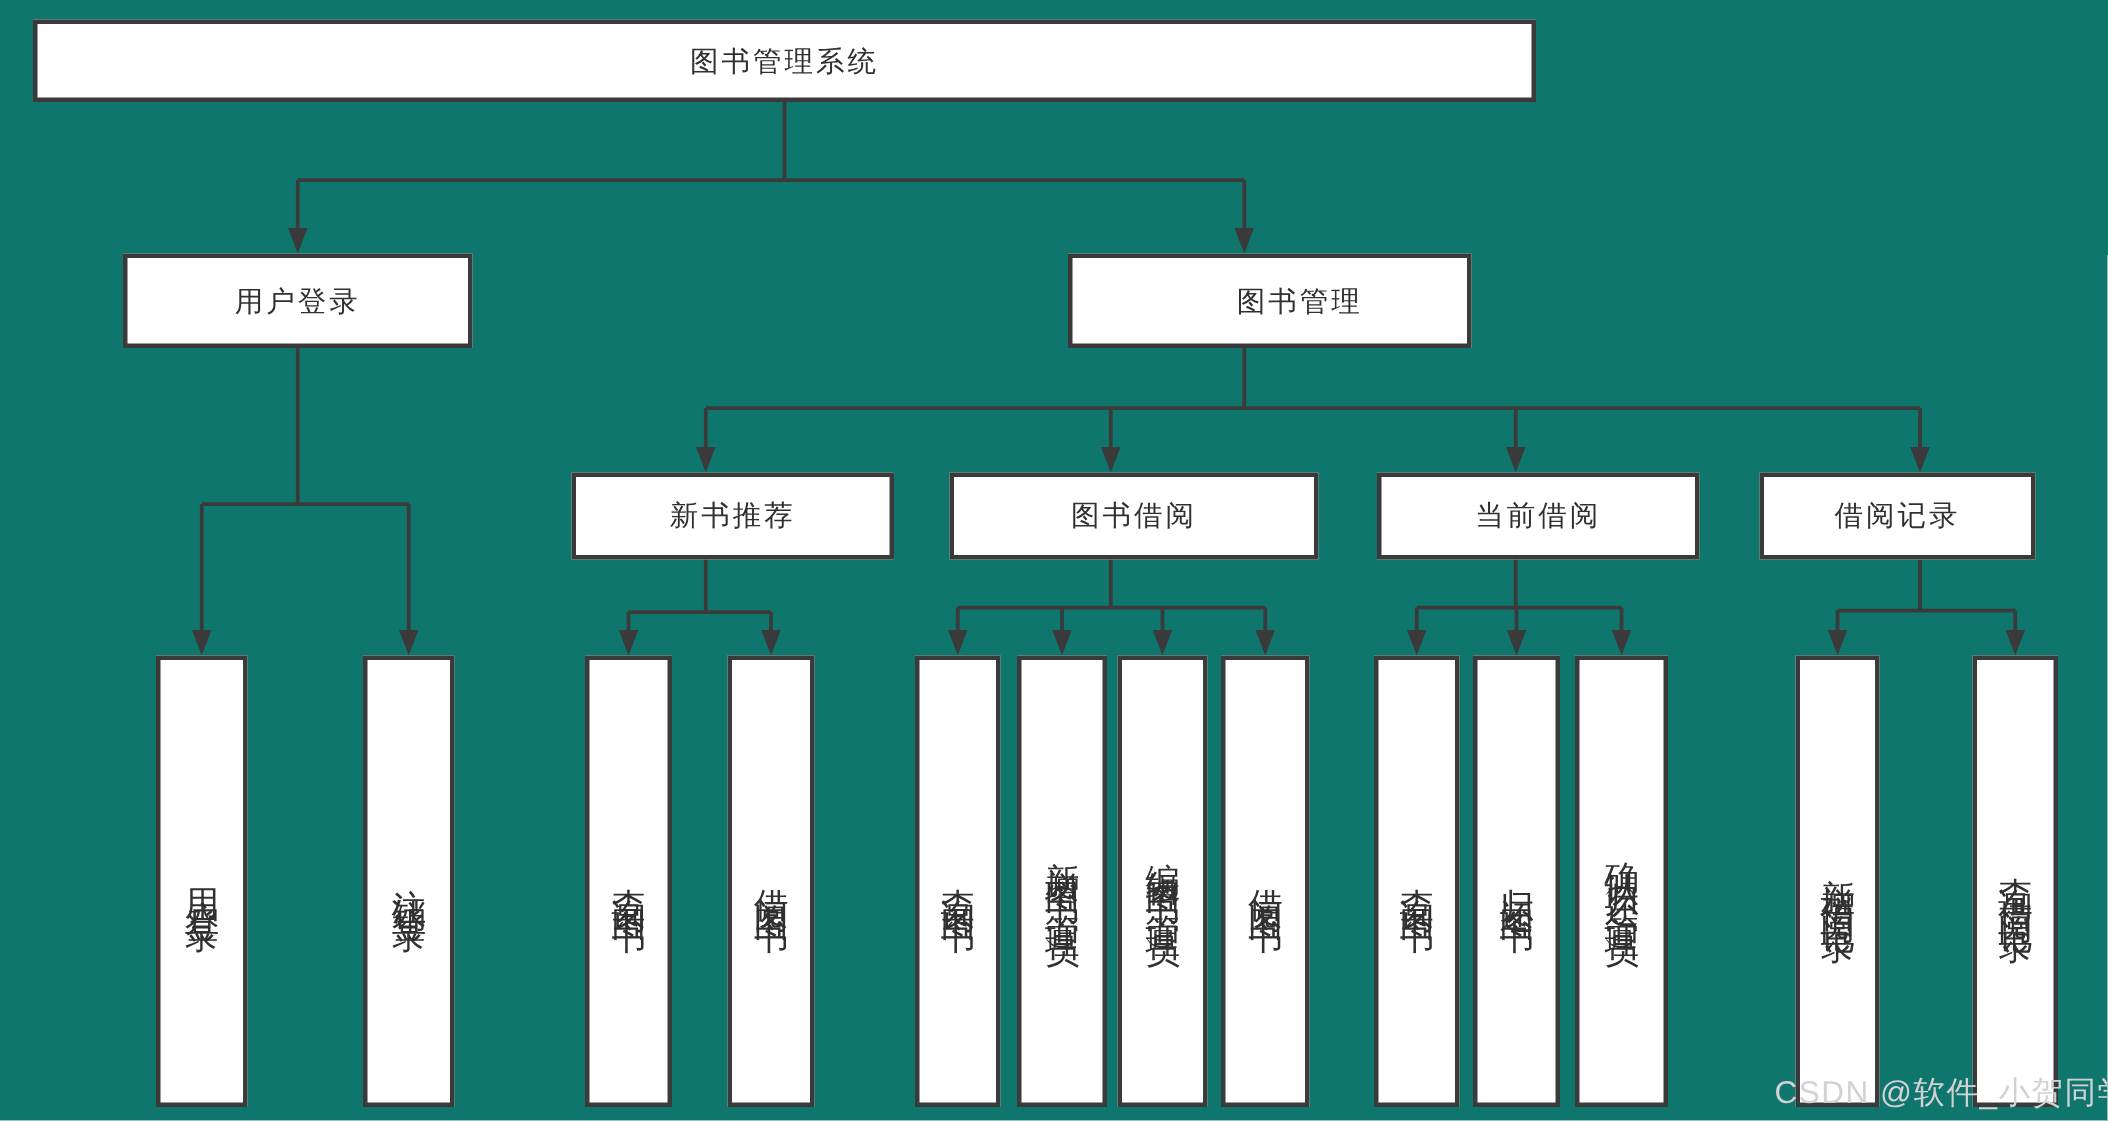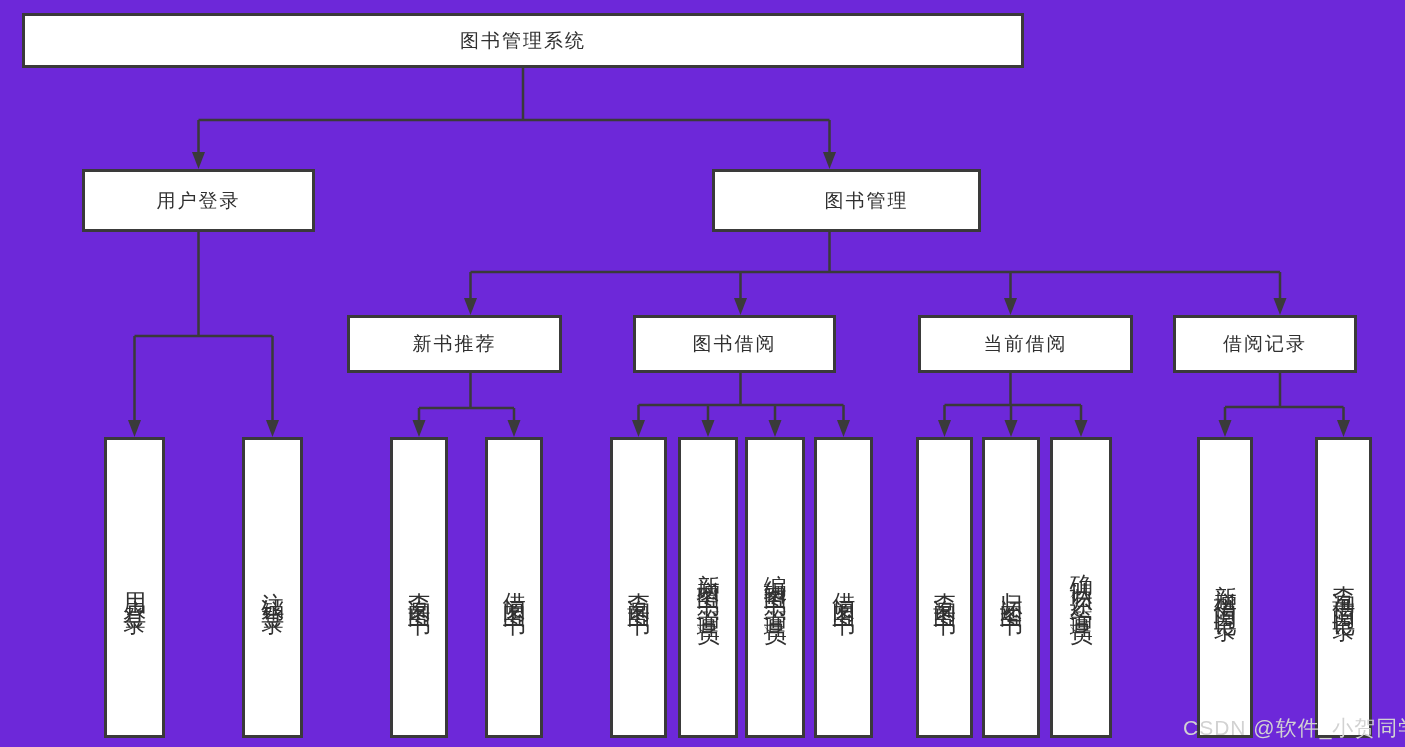--- a/index.html
+++ b/index.html
@@ -1,20 +1,20 @@
 <!DOCTYPE html>
 <html><head>
 <meta charset="utf-8">
 <style>
   html, body { margin: 0; padding: 0; background: #ffffff; }
   #stage {
     position: relative;
     width: 1405px;
     height: 747px;
-    background: #6d28d9;
+    background: #0f766e;
     font-family: "Liberation Sans", "DejaVu Sans", sans-serif;
     overflow: hidden;
   }
   #wires {
     position: absolute;
     left: 0; top: 0;
     width: 1405px; height: 747px;
     z-index: 1;
   }
   .box {
@@ -100,24 +100,24 @@
     <span>图书管理系统</span>
   </div>
 
   <div class="box l2a hbox">
     <span>用户登录</span>
   </div>
   <div class="box l2b hbox">
     <span>图书管理</span>
   </div>
 
-  <div class="box l3 hbox" style="left:347px;width:215px">
+  <div class="box l3 hbox" style="left:381px;width:215px">
     <span>新书推荐</span>
   </div>
-  <div class="box l3 hbox" style="left:633px;width:203px">
+  <div class="box l3 hbox" style="left:633px;width:246px">
     <span>图书借阅</span>
   </div>
   <div class="box l3 hbox" style="left:918px;width:215px">
     <span>当前借阅</span>
   </div>
   <div class="box l3 hbox" style="left:1173px;width:184px">
     <span>借阅记录</span>
   </div>
 
   <div class="box leaf" style="left:104px;width:61px">

